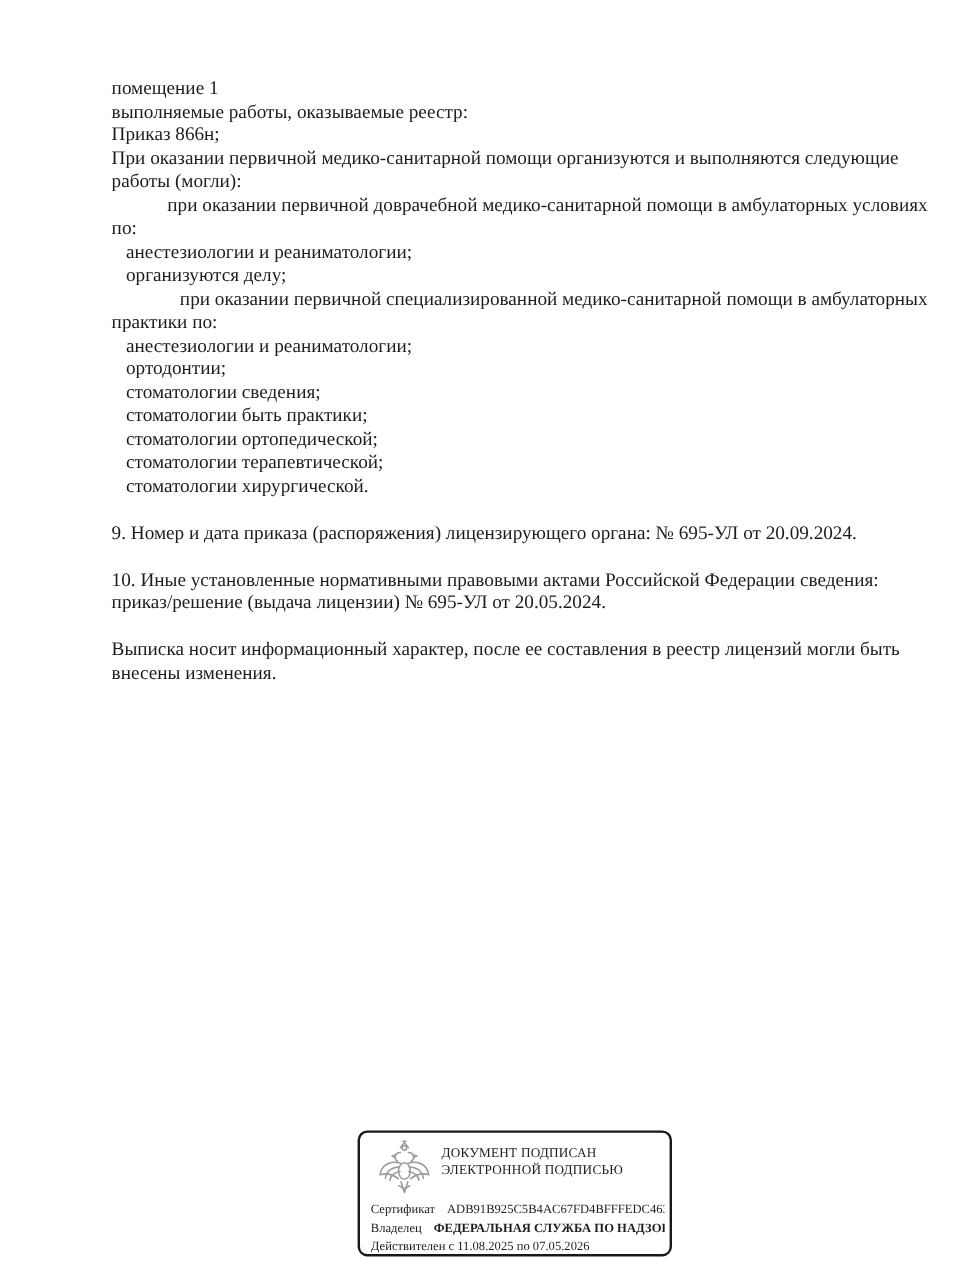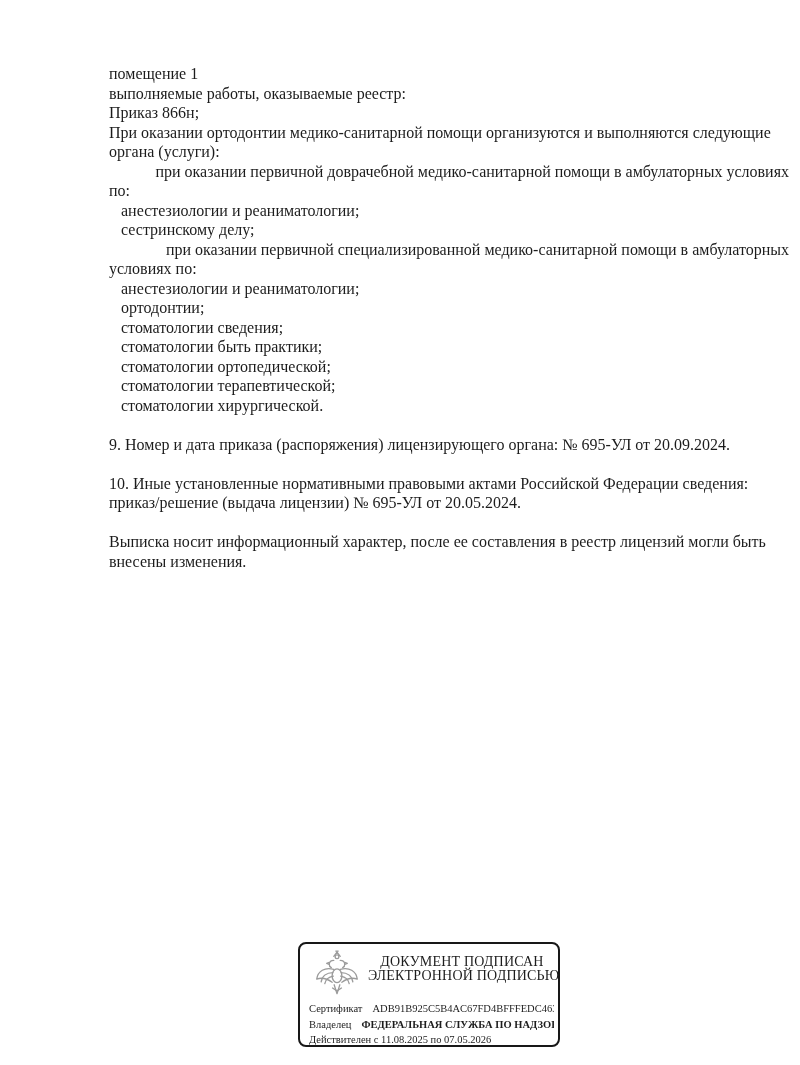--- a/index.html
+++ b/index.html
@@ -21,21 +21,20 @@
     background: #ffffff;
   }
   .doc-text {
     position: absolute;
     left: 93px;
     top: 64px;
     width: 680px;
     font-size: 16px;
     line-height: 19.5px;
     color: #1c1c1c;
-    margin-left: 16px;
   }
   .line {
     white-space: nowrap;
   }
   .ind1 { padding-left: 5px; text-align: right; }
   .ind2 { padding-left: 12px; }
   .blank { height: 19.5px; }
 
   
   .stamp {
@@ -54,22 +53,21 @@
     left: 8px;
     top: 5px;
     width: 58px;
     height: 52px;
   }
   .stamp-title {
     position: absolute;
     left: 68px;
     right: 2px;
     top: 11px;
-    text-align: center;
-    font-size: 14px;
+    font-size: 11px;
     line-height: 13.5px;
     color: #1d1d1d;
     letter-spacing: 0.2px;
     white-space: nowrap;
   }
   .stamp-details {
     position: absolute;
     left: 9px;
     right: 4px;
     top: 57px;
@@ -86,28 +84,28 @@
 </style>
 </head>
 <body>
 
 <div class="page">
 
   <div class="doc-text">
     <div class="line">помещение 1</div>
     <div class="line">выполняемые работы, оказываемые реестр:</div>
     <div class="line">Приказ 866н;</div>
-    <div class="line">При оказании ортодонтии медико-санитарной помощи организуются и выполняются следующие</div>
-    <div class="line">органа (услуги):</div>
+    <div class="line">При оказании первичной медико-санитарной помощи организуются и выполняются следующие</div>
+    <div class="line">работы (могли):</div>
     <div class="line ind1">при оказании первичной доврачебной медико-санитарной помощи в амбулаторных условиях</div>
     <div class="line">по:</div>
     <div class="line ind2">анестезиологии и реаниматологии;</div>
-    <div class="line ind2">сестринскому делу;</div>
+    <div class="line ind2">организуются делу;</div>
     <div class="line ind1">при оказании первичной специализированной медико-санитарной помощи в амбулаторных</div>
-    <div class="line">условиях по:</div>
+    <div class="line">практики по:</div>
     <div class="line ind2">анестезиологии и реаниматологии;</div>
     <div class="line ind2">ортодонтии;</div>
     <div class="line ind2">стоматологии сведения;</div>
     <div class="line ind2">стоматологии быть практики;</div>
     <div class="line ind2">стоматологии ортопедической;</div>
     <div class="line ind2">стоматологии терапевтической;</div>
     <div class="line ind2">стоматологии хирургической.</div>
     <div class="blank"></div>
     <div class="line">9. Номер и дата приказа (распоряжения) лицензирующего органа: № 695-УЛ от 20.09.2024.</div>
     <div class="blank"></div>

